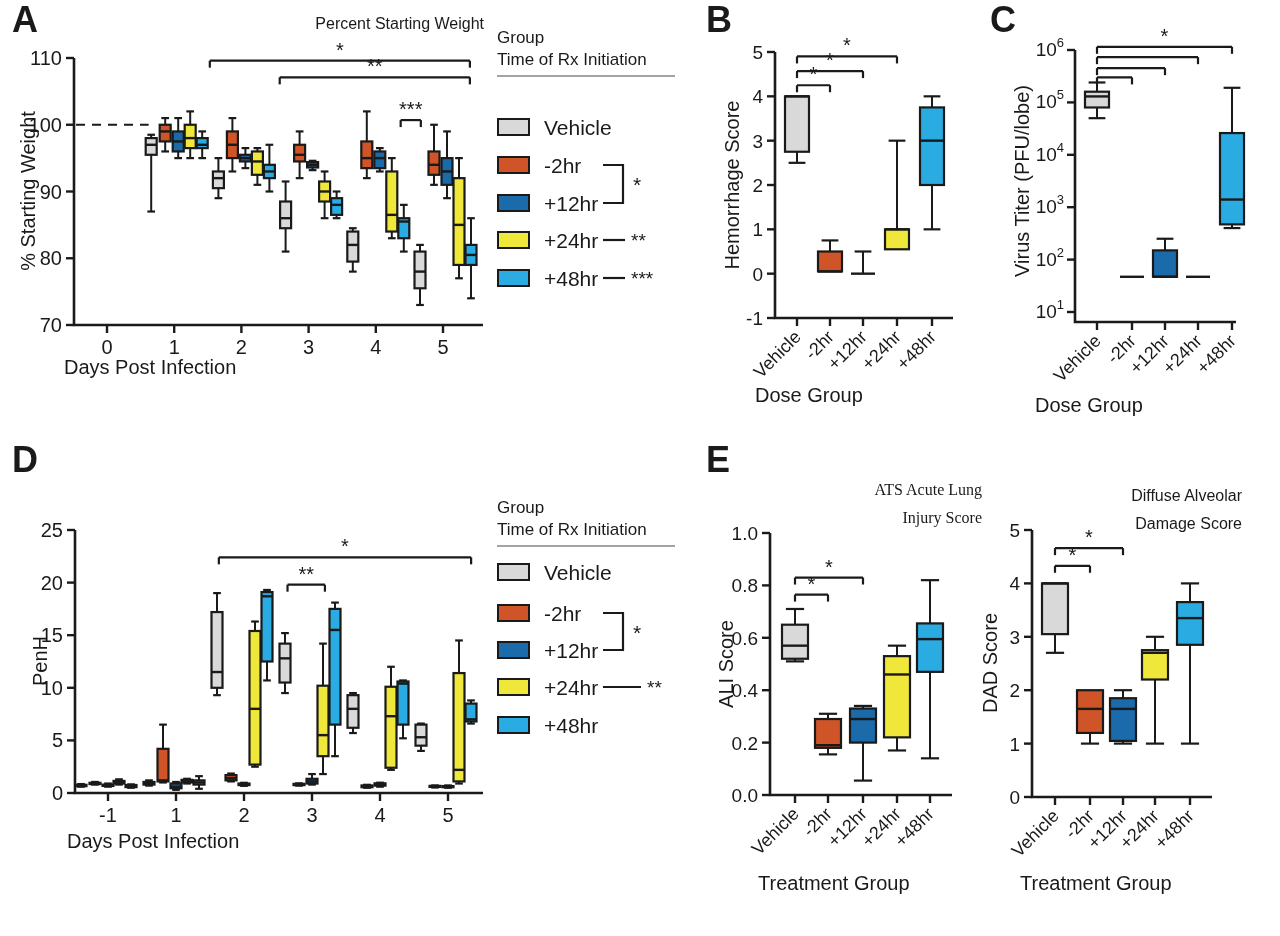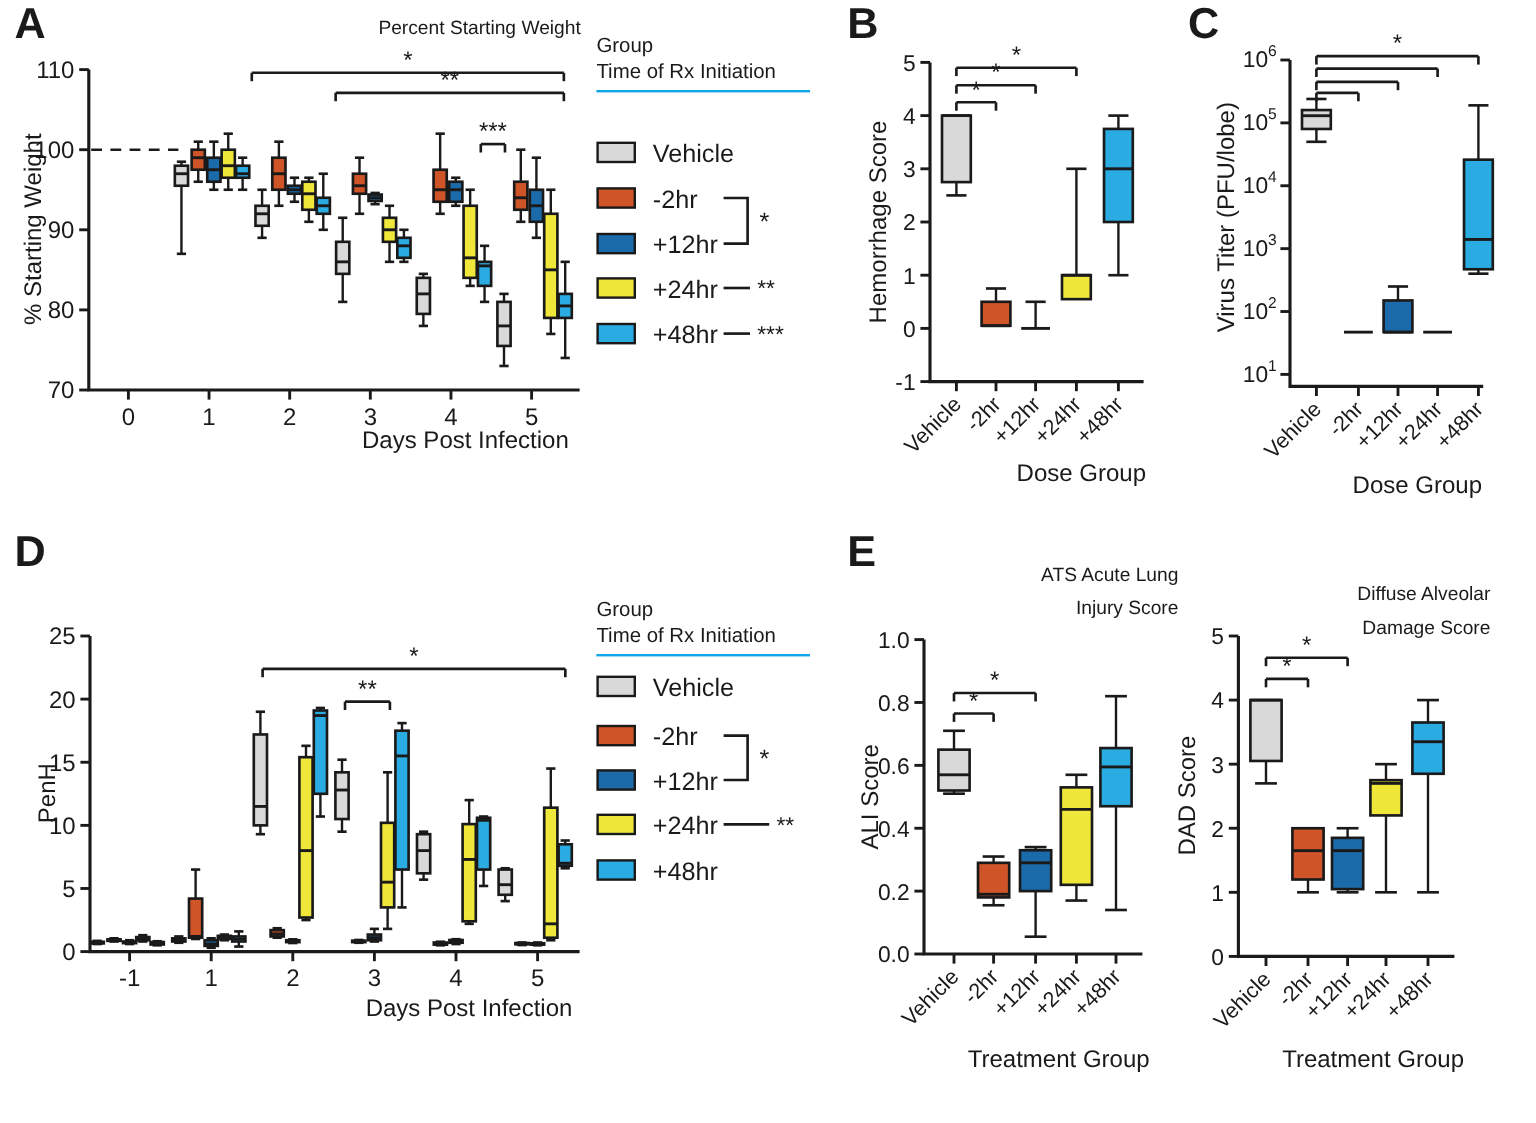--- a/index.html
+++ b/index.html
@@ -1,27 +1,27 @@
 <!DOCTYPE html>
 <html><head>
 <meta charset="utf-8">
 <style>
   html,body{margin:0;padding:0;background:#fff;}
   .fig{position:relative;width:1280px;height:936px;background:#ffffff;
        font-family:"Liberation Sans",sans-serif;color:#1a1a1a;overflow:hidden;}
   .panel{position:absolute;}
   .letter{position:absolute;font-size:36px;font-weight:bold;line-height:36px;}
   .title{position:absolute;font-size:16px;text-align:right;white-space:pre-line;line-height:28px;}
-  .axlab{position:absolute;font-size:20px;text-align:right;}
+  .axlab{position:absolute;font-size:20px;text-align:left;}
   .ylab{position:absolute;width:300px;height:26px;line-height:26px;text-align:center;
         transform:rotate(-90deg);font-size:20px;}
   .chart-svg{position:absolute;left:0;top:0;overflow:visible;}
   .legend{position:absolute;}
   .leg-title{position:absolute;font-size:17px;line-height:20px;}
-  .leg-underline{border-bottom:2px solid #0ea5e9;padding-bottom:5px;width:178px;}
+  .leg-underline{border-bottom:2px solid #a3a3a3;padding-bottom:5px;width:178px;}
   .leg-svg{position:absolute;left:0;overflow:visible;}
 </style>
 </head>
 <body>
 
 <div class="fig">
 
   <section class="panel" style="left:0;top:0;width:500px;height:440px;">
     <div class="letter" style="left:12px;top:2px;">A</div>
     <div class="title" style="left:74px;top:10px;width:410px;">Percent Starting Weight</div>
@@ -767,21 +767,21 @@
         <text x="47" y="181" font-size="21" text-anchor="start" fill="#1a1a1a" font-family="&quot;Liberation Sans&quot;, sans-serif">+48hr</text>
         <path d="M 106 61 H 126 V 98 H 106" stroke="#1a1a1a" stroke-width="2.2" fill="none"></path>
         <text x="136" y="87.5" font-size="21" text-anchor="start" fill="#1a1a1a" font-family="&quot;Liberation Sans&quot;, sans-serif">*</text>
         <line x1="106" y1="135" x2="144" y2="135" stroke="#1a1a1a" stroke-width="2.2"></line>
         <text x="150" y="142" font-size="19" text-anchor="start" fill="#1a1a1a" font-family="&quot;Liberation Sans&quot;, sans-serif">**</text>
       </svg>
   </aside>
 
   <section class="panel" style="left:700px;top:440px;width:270px;height:496px;">
     <div class="letter" style="left:6px;top:2px;">E</div>
-    <div class="title" style="left:40px;top:26px;width:242px;">ATS Acute Lung
+    <div class="title" style="left:40px;top:36px;width:242px;font-family:Liberation Serif, serif;">ATS Acute Lung
 Injury Score</div>
     <div class="ylab" style="left:-124px;top:211px;">ALI Score</div>
     <div class="axlab" style="left:58px;top:432px;width:200px;">Treatment Group</div>
     <svg class="chart-svg" width="270" height="496">
         <path d="M 70 93 L 70 355 L 252 355" stroke="#1a1a1a" stroke-width="2.6" fill="none"></path>
         <g>
           <line x1="62" y1="355" x2="70" y2="355" stroke="#1a1a1a" stroke-width="2.4"></line>
           <text x="58" y="362" font-size="19" text-anchor="end" fill="#1a1a1a" font-family="&quot;Liberation Sans&quot;, sans-serif">0.0</text>
           <line x1="62" y1="302.6" x2="70" y2="302.6" stroke="#1a1a1a" stroke-width="2.4"></line>
           <text x="58" y="309.6" font-size="19" text-anchor="end" fill="#1a1a1a" font-family="&quot;Liberation Sans&quot;, sans-serif">0.2</text>

